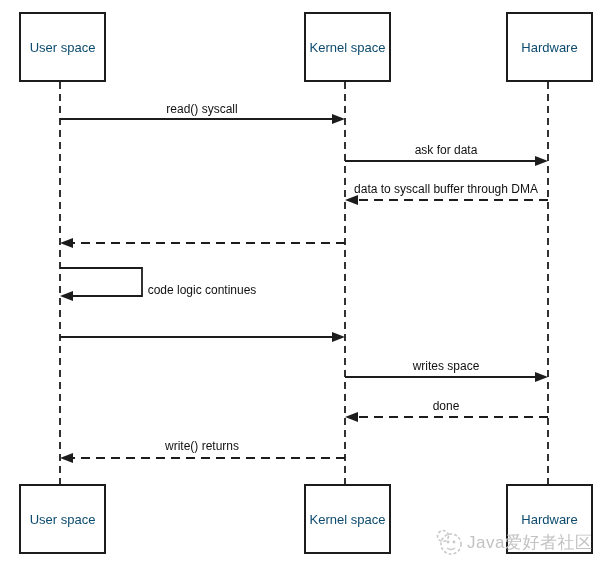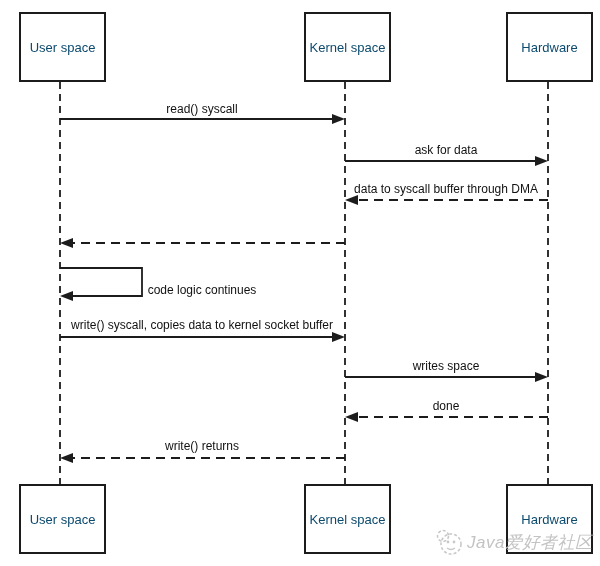--- a/index.html
+++ b/index.html
@@ -35,21 +35,20 @@
     left:433px;top:525px;
     display:flex;align-items:center;
     z-index:5;
     pointer-events:none;
   }
   .watermark-text{
     font-size:17px;
     color:#c3c3c3;
     letter-spacing:0.5px;
     white-space:nowrap;
-    font-style:italic;
   }
 </style>
 </head>
 <body>
 
 <div class="canvas">
 
   <svg class="lines-svg" width="600" height="566" viewBox="0 0 600 566">
 
     <line x1="60" y1="82" x2="60" y2="484" stroke="#1c1c1c" stroke-width="1.8" stroke-dasharray="7 5"></line>
@@ -89,21 +88,20 @@
   <div class="pbox" style="left:506px;top:12px;">Hardware</div>
 
   <div class="pbox" style="left:19px;top:484px;">User space</div>
   <div class="pbox" style="left:304px;top:484px;">Kernel space</div>
   <div class="pbox" style="left:506px;top:484px;">Hardware</div>
 
   <div class="msg" style="left:202px;top:109px;">read() syscall</div>
   <div class="msg" style="left:446px;top:150px;">ask for data</div>
   <div class="msg" style="left:446px;top:189px;">data to syscall buffer through DMA</div>
   <div class="msg" style="left:202px;top:282px;margin-top:8px;">code logic continues</div>
-  <div class="msg" style="left:202px;top:325px;">write() syscall, copies data to kernel socket buffer</div>
   <div class="msg" style="left:446px;top:366px;">writes space</div>
   <div class="msg" style="left:446px;top:406px;">done</div>
   <div class="msg" style="left:202px;top:446px;text-align:center;">write() returns</div>
 
   <div class="watermark">
     <svg width="34" height="34" viewBox="0 0 34 34">
       <circle cx="18" cy="19" r="10" fill="none" stroke="#c9c9c9" stroke-width="1.6" stroke-dasharray="3 2"></circle>
       <circle cx="10" cy="11" r="5.5" fill="none" stroke="#c9c9c9" stroke-width="1.6" stroke-dasharray="3 2"></circle>
       <circle cx="15" cy="17" r="1.4" fill="#c9c9c9"></circle>
       <circle cx="21" cy="17" r="1.4" fill="#c9c9c9"></circle>

